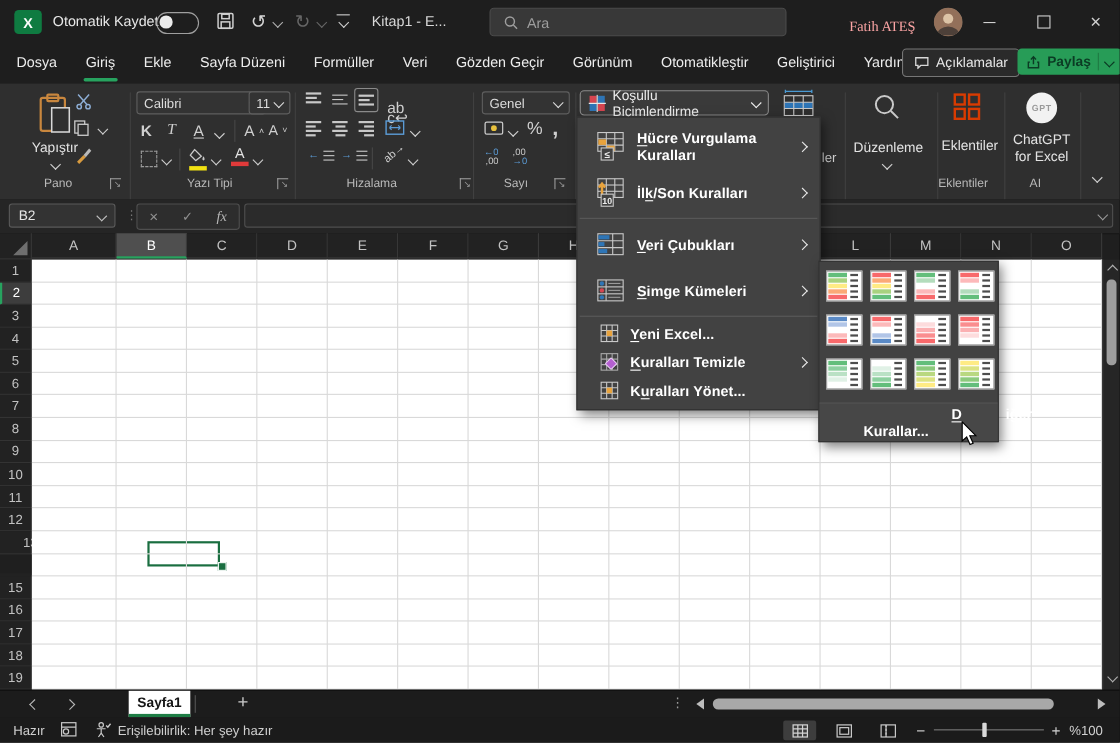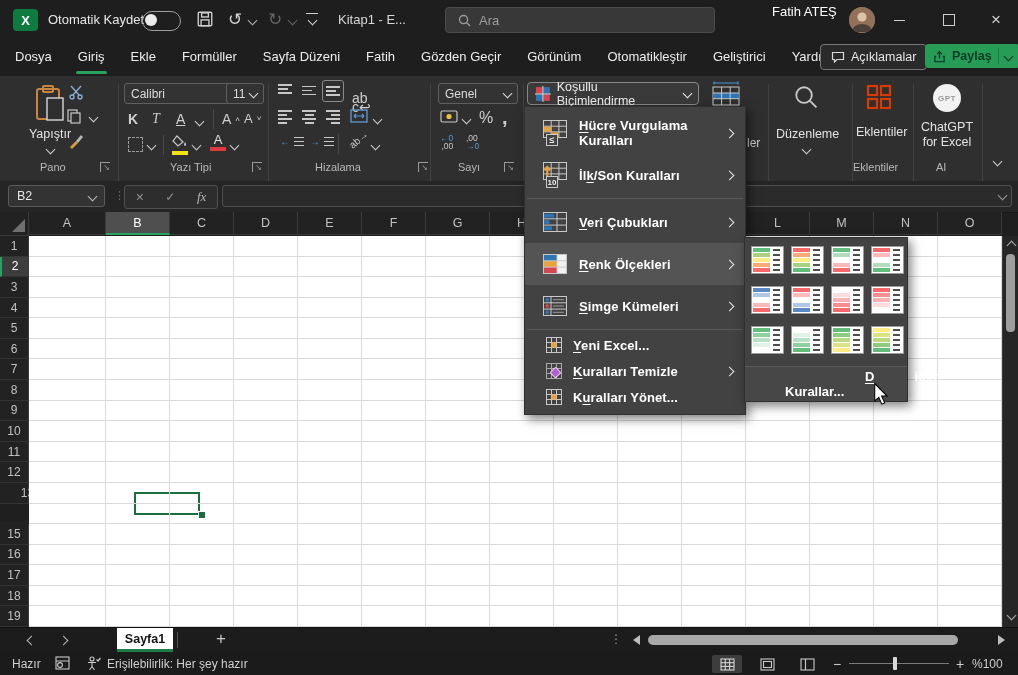--- a/index.html
+++ b/index.html
@@ -128,21 +128,21 @@
     <span class="abs" style="left:306px;top:13px;width:12px;border-top:1.5px solid #cfcfcf;"></span>
     <span class="chev abs" style="left:309px;top:17px;color:#cfcfcf;"></span>
     <span class="abs" style="left:338px;top:12px;color:#d9d9d9;">Kitap1  -  E...</span>
     <div class="searchbox">
       <svg width="13" height="13" viewBox="0 0 14 14">
           <circle cx="6" cy="6" r="4.4" fill="none" stroke="#9e9e9e" stroke-width="1.4"></circle>
           <line x1="9.4" y1="9.4" x2="13" y2="13" stroke="#9e9e9e" stroke-width="1.4"></line>
         </svg>
       <span>Ara</span>
     </div>
-    <span class="abs" style="left:772px;top:4px;color:#ffffff;">Fatih ATEŞ</span>
+    <span class="abs" style="left:772px;top:16px;color:#fca5a5;font-family:Liberation Serif, serif;">Fatih ATEŞ</span>
     <div class="avatar">
       <svg width="26" height="26" viewBox="0 0 26 26">
           <circle cx="13" cy="13" r="13" fill="#93705a"></circle>
           <circle cx="13" cy="10" r="4.6" fill="#dcc3a6"></circle>
           <path d="M3 25 a10 8 0 0 1 20 0 Z" fill="#4d4039"></path>
         </svg>
     </div>
     <div class="wbtn" style="left:877px;">
         <span style="width:11px;border-top:1.3px solid #d0d0d0;"></span>
       </div>
@@ -152,23 +152,23 @@
     <div class="wbtn" style="left:974px;font-size:17px;">
         <span>×</span>
       </div>
   </div>
 
   <div class="tabsrow">
     <div class="tabs" id="tabs">
         <div class="tab">Dosya</div>
         <div class="tab active">Giriş</div>
         <div class="tab">Ekle</div>
+        <div class="tab">Sayfa Düzeni</div>
         <div class="tab">Formüller</div>
-        <div class="tab">Sayfa Düzeni</div>
-        <div class="tab">Fatih</div>
+        <div class="tab">Veri</div>
         <div class="tab">Gözden Geçir</div>
         <div class="tab">Görünüm</div>
         <div class="tab">Otomatikleştir</div>
         <div class="tab">Geliştirici</div>
         <div class="tab">Yardım</div>
       </div>
     <div class="commentsbtn">
       <svg width="14" height="12" viewBox="0 0 14 12">
           <path d="M1.5 1.5 h11 v7 h-6.5 l-2.5 2.5 v-2.5 h-2 Z" fill="none" stroke="#d8d8d8" stroke-width="1.2"></path>
         </svg>
@@ -645,38 +645,20 @@
               <line x1="17" y1="5.5" x2="17" y2="24.5"></line>
             </g>
             <rect x="4" y="6.8" width="10" height="3.8" fill="#2e75b6"></rect>
             <rect x="4" y="13.1" width="5.5" height="3.8" fill="#2e75b6"></rect>
             <rect x="4" y="19.4" width="8" height="3.8" fill="#2e75b6"></rect>
           </svg>
         </span>
         <span class="mlabel"><span></span><span class="accel">V</span><span>eri Çubukları</span></span>
         <span class="marrow chev r"></span>
       </div>
-      <div class="mitem hl">
-        <span class="mico">
-          <svg width="30" height="30" viewBox="0 0 30 30">
-            <rect x="4" y="6" width="13" height="6" fill="#2e75b6"></rect>
-            <rect x="4" y="12" width="13" height="6" fill="#e8a33d"></rect>
-            <rect x="4" y="18" width="13" height="6" fill="#d64550"></rect>
-            <rect x="17" y="6" width="9.5" height="18" fill="#f2f2f2"></rect>
-            <g stroke="#c9c9c9" fill="none">
-              <rect x="3.5" y="5.5" width="23" height="19"></rect>
-              <line x1="3.5" y1="11.8" x2="26.5" y2="11.8"></line>
-              <line x1="3.5" y1="18.1" x2="26.5" y2="18.1"></line>
-              <line x1="17" y1="5.5" x2="17" y2="24.5"></line>
-            </g>
-          </svg>
-        </span>
-        <span class="mlabel"><span></span><span class="accel">R</span><span>enk Ölçekleri</span></span>
-        <span class="marrow chev r"></span>
-      </div>
       <div class="mitem">
         <span class="mico">
           <svg width="30" height="30" viewBox="0 0 30 30">
             <g stroke="#c9c9c9" fill="none">
               <rect x="3.5" y="5.5" width="23" height="19"></rect>
               <line x1="3.5" y1="11.8" x2="26.5" y2="11.8"></line>
               <line x1="3.5" y1="18.1" x2="26.5" y2="18.1"></line>
               <line x1="11" y1="5.5" x2="11" y2="24.5"></line>
             </g>
             <circle cx="7.2" cy="8.7" r="2" fill="#2e75b6"></circle>

